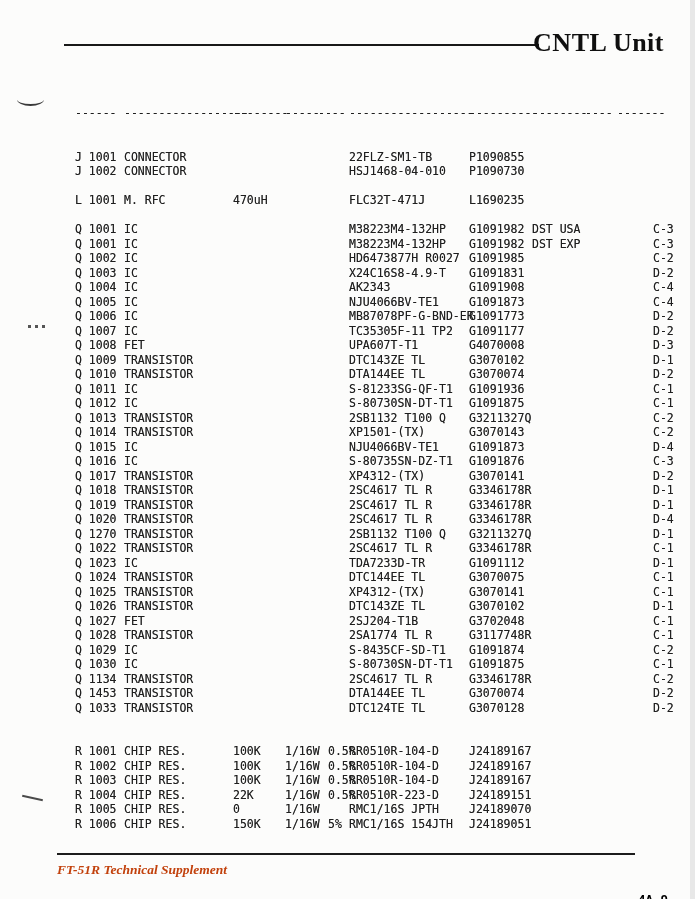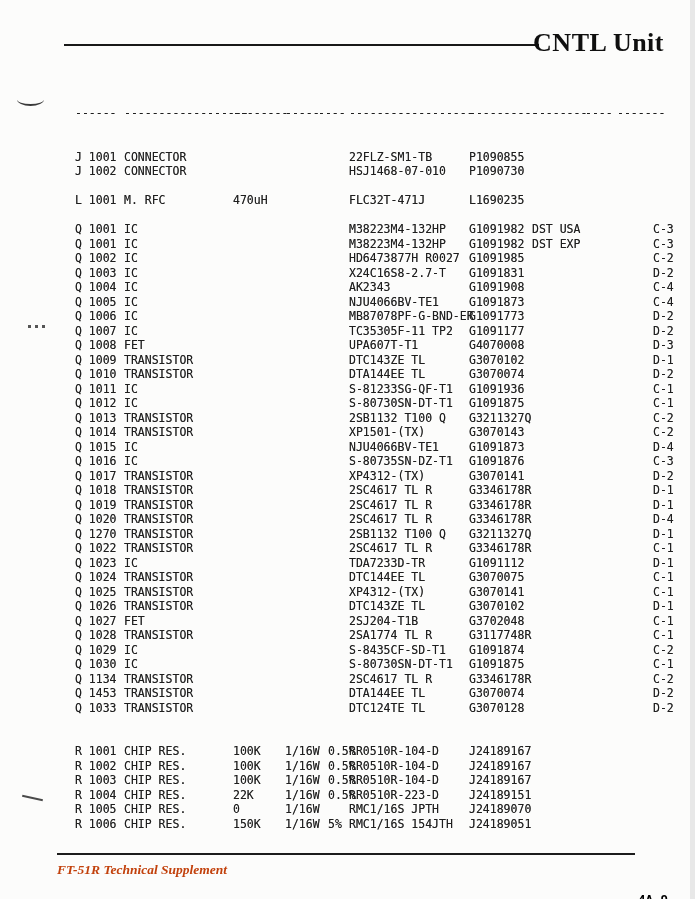--- a/index.html
+++ b/index.html
@@ -114,21 +114,21 @@
         <span class="cell col-vers"></span>
         <span class="cell col-lot"></span>
         <span class="cell col-lay_adr"></span>
       </div>
       <div class="row">
         <span class="cell col-ref">J 1002</span>
         <span class="cell col-description">CONNECTOR</span>
         <span class="cell col-value"></span>
         <span class="cell col-wv"></span>
         <span class="cell col-tol"></span>
-        <span class="cell col-mfgr_desig">HSJ1468-07-010</span>
+        <span class="cell col-mfgr_desig">HSJ1468-04-010</span>
         <span class="cell col-yaesu_pn">P1090730</span>
         <span class="cell col-vers"></span>
         <span class="cell col-lot"></span>
         <span class="cell col-lay_adr"></span>
       </div>
       <div class="row spacer"></div>
       <div class="row">
         <span class="cell col-ref">L 1001</span>
         <span class="cell col-description">M. RFC</span>
         <span class="cell col-value">470uH</span>
@@ -176,21 +176,21 @@
         <span class="cell col-vers"></span>
         <span class="cell col-lot"></span>
         <span class="cell col-lay_adr">C-2</span>
       </div>
       <div class="row">
         <span class="cell col-ref">Q 1003</span>
         <span class="cell col-description">IC</span>
         <span class="cell col-value"></span>
         <span class="cell col-wv"></span>
         <span class="cell col-tol"></span>
-        <span class="cell col-mfgr_desig">X24C16S8-2.7-T</span>
+        <span class="cell col-mfgr_desig">X24C16S8-4.9-T</span>
         <span class="cell col-yaesu_pn">G1091831</span>
         <span class="cell col-vers"></span>
         <span class="cell col-lot"></span>
         <span class="cell col-lay_adr">D-2</span>
       </div>
       <div class="row">
         <span class="cell col-ref">Q 1004</span>
         <span class="cell col-description">IC</span>
         <span class="cell col-value"></span>
         <span class="cell col-wv"></span>

